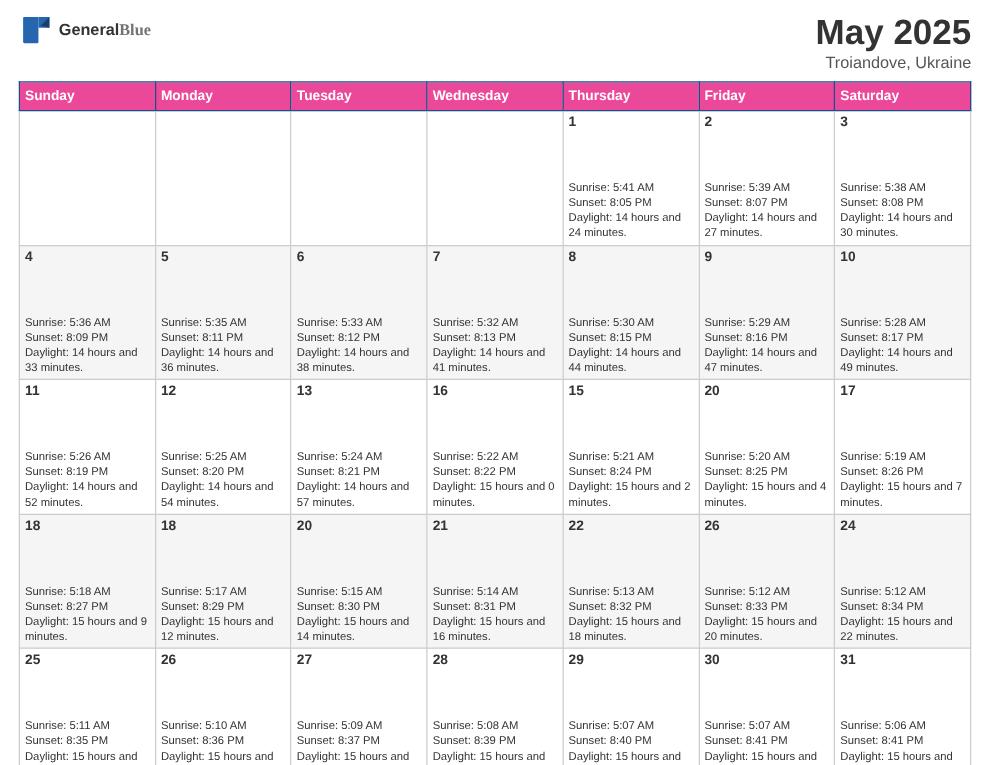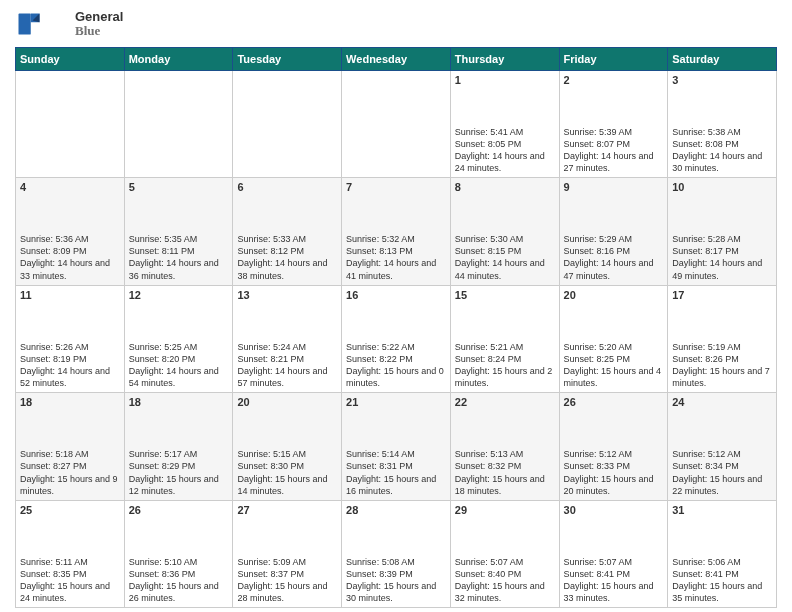--- a/index.html
+++ b/index.html
@@ -23,25 +23,24 @@
       align-items: flex-start;
       margin-bottom: 8px;
     }
     .logo {
       display: flex;
       align-items: center;
       gap: 4px;
     }
     .logo-text {
       display: flex;
-      flex-direction: column;
+      flex-direction: row;
       font-size: 13px;
       font-weight: bold;
       line-height: 1.1;
-      margin-left: 28px;
     }
     .logo-general { color: #333; }
     .logo-blue { color: #737373; font-family: Liberation Serif, serif; }
     .logo-icon {
       width: 28px;
       height: 28px;
     }
     .title-block {
       text-align: right;
     }
@@ -55,21 +54,21 @@
       color: #555;
     }
     .calendar {
       flex: 1;
       border: 1px solid #ccc;
       border-collapse: collapse;
       width: 100%;
       table-layout: fixed;
     }
     .calendar th {
-      background: #0f766e;
+      background: #ec4899;
       color: #fff;
       font-size: 11px;
       font-weight: bold;
       padding: 5px 4px;
       text-align: left;
       border: 1px solid #1a4f8a;
     }
     .calendar td {
       vertical-align: top;
       border: 1px solid #ccc;
@@ -106,20 +105,24 @@
         <rect x="0" y="0" width="32" height="32" fill="white"></rect>
         <polygon points="18,4 28,4 28,14 18,14" fill="#2566af"></polygon>
         <polygon points="28,14 28,4 20,12" fill="#1a3f6f"></polygon>
         <rect x="4" y="4" width="14" height="24" fill="#2566af" rx="1"></rect>
       </svg>
       <div class="logo-text">
         <span class="logo-general">General</span>
         <span class="logo-blue">Blue</span>
       </div>
     </div>
+    <div class="title-block">
+      <div class="month-year">May 2025</div>
+      <div class="location">Troiandove, Ukraine</div>
+    </div>
   </div>
 
   <table class="calendar">
     <thead>
       <tr>
       <th>Sunday</th>
           <th>Monday</th>
           <th>Tuesday</th>
           <th>Wednesday</th>
           <th>Thursday</th>

